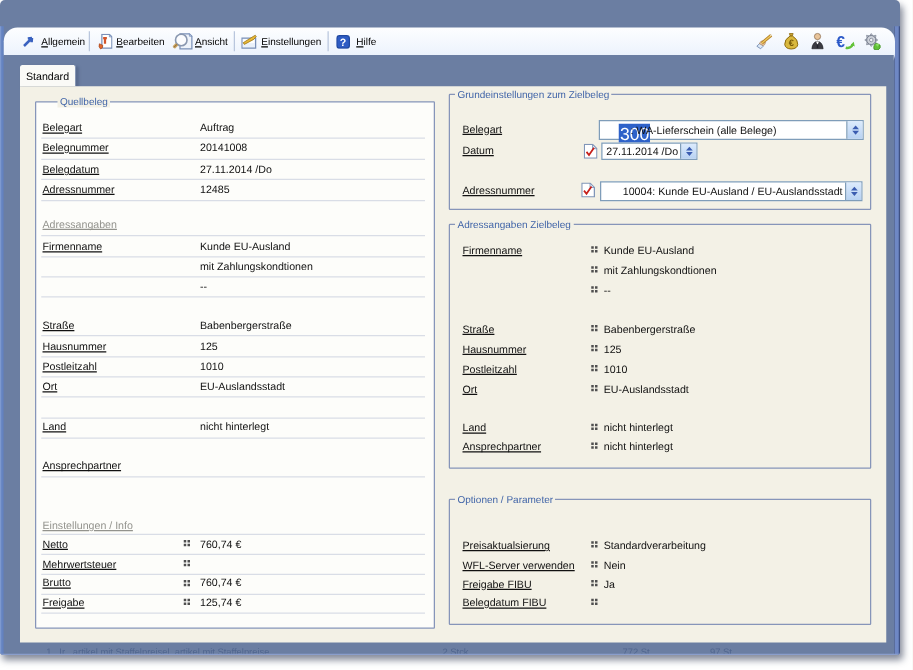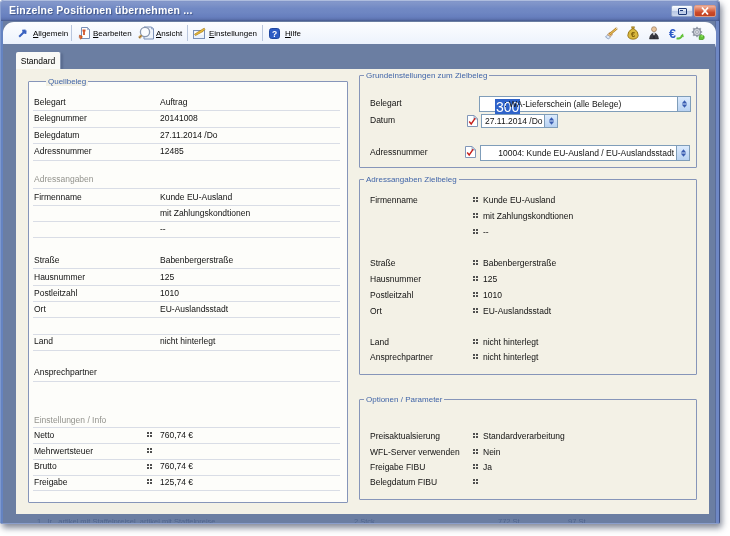--- a/index.html
+++ b/index.html
@@ -29,47 +29,34 @@
   #client{position:absolute;left:3px;top:44px;width:712px;height:478px;background:#6b7ea2;}
   #tab{position:absolute;left:16px;top:52px;width:44px;height:17px;background:#fafaf7;border-right:1px solid #8696b4;
     border-radius:2px 2px 0 0;font-size:8.5px;color:#000;text-align:center;line-height:18px;box-shadow:2px 1px 2px rgba(60,75,110,.35);}
   #page{position:absolute;left:16px;top:69px;width:693px;height:445px;background:#f3f1e6;}
   .grp{position:absolute;border:1px solid #8695b9;border-radius:1px;box-sizing:border-box;}
   .glabel{position:absolute;top:-5px;font-size:8px;color:#4165a8;background:#f3f1e6;padding:0 2px;white-space:pre;}
   #gQuell{left:12px;top:12px;width:320px;height:422px;background:#fdfdfa;}
   #gGrund{left:343px;top:6px;width:338px;height:93px;background:#f3f1e6;}
   #gAdr{left:343px;top:109.5px;width:338px;height:196px;background:#f3f1e6;}
   #gOpt{left:343px;top:329.5px;width:338px;height:101px;background:#f3f1e6;}
-  .lbl{position:absolute;font-size:8.5px;color:#111;white-space:pre;}
+  .lbl{position:absolute;font-size:8.5px;color:#111;white-space:pre;text-decoration:underline;}
   .gray{color:#93938d;}
   .val{position:absolute;font-size:8.5px;color:#111;white-space:pre;}
   .rule{position:absolute;height:1px;background:#d9dde6;}
   .eq{position:absolute;width:5px;height:5px;}
   .eq:before{content:"";position:absolute;left:0;top:0;width:2px;height:2px;background:#4f4f4f;box-shadow:3px 0 0 #4f4f4f,0 3px 0 #4f4f4f,3px 3px 0 #4f4f4f;}
   .combo{position:absolute;background:#fff;border:1px solid #7f9db9;box-sizing:border-box;}
   .spin{position:absolute;top:0;right:0;width:12px;background:linear-gradient(180deg,#dcebfd 0,#b8d2f2 100%);border-left:1px solid #7f9db9;display:flex;align-items:center;justify-content:center;}
   .cbx{position:absolute;width:11px;height:12px;}
   .cbx svg{position:absolute;left:0px;top:0px;}
 </style></head>
 <body>
 <div id="stage">
   <div id="dlg">
-    <div id="titlebar">
-        <div id="titletext">Einzelne Positionen übernehmen ...</div>
-      <div class="tbtn" id="btn-rest">
-          <i>
-            <b></b>
-          </i>
-        </div>
-      <div class="tbtn" id="btn-close">
-          <svg width="20" height="10" viewBox="0 0 20 10" style="position:absolute;left:0;top:0">
-            <path d="M7 1.5 L13 8.5 M13 1.5 L7 8.5" stroke="#fff" stroke-width="1.8"></path>
-          </svg>
-        </div>
-    </div>
     <div id="frameL"></div>
       <div id="frameR"></div>
     <div id="toolbar">
       <div class="titem" style="left:15px">
           <svg width="10" height="10" viewBox="0 0 10 10" style="margin-right:5px">
             <path d="M1.2 8.8 L6.8 3.2 M7.6 2.4 L4.2 2.7 M7.6 2.4 L7.3 5.8" stroke="#3a62c0" stroke-width="2" fill="none"></path>
           </svg>
           <span><u>A</u>llgemein</span>
         </div>
       <div class="tsep" style="left:68px"></div>

